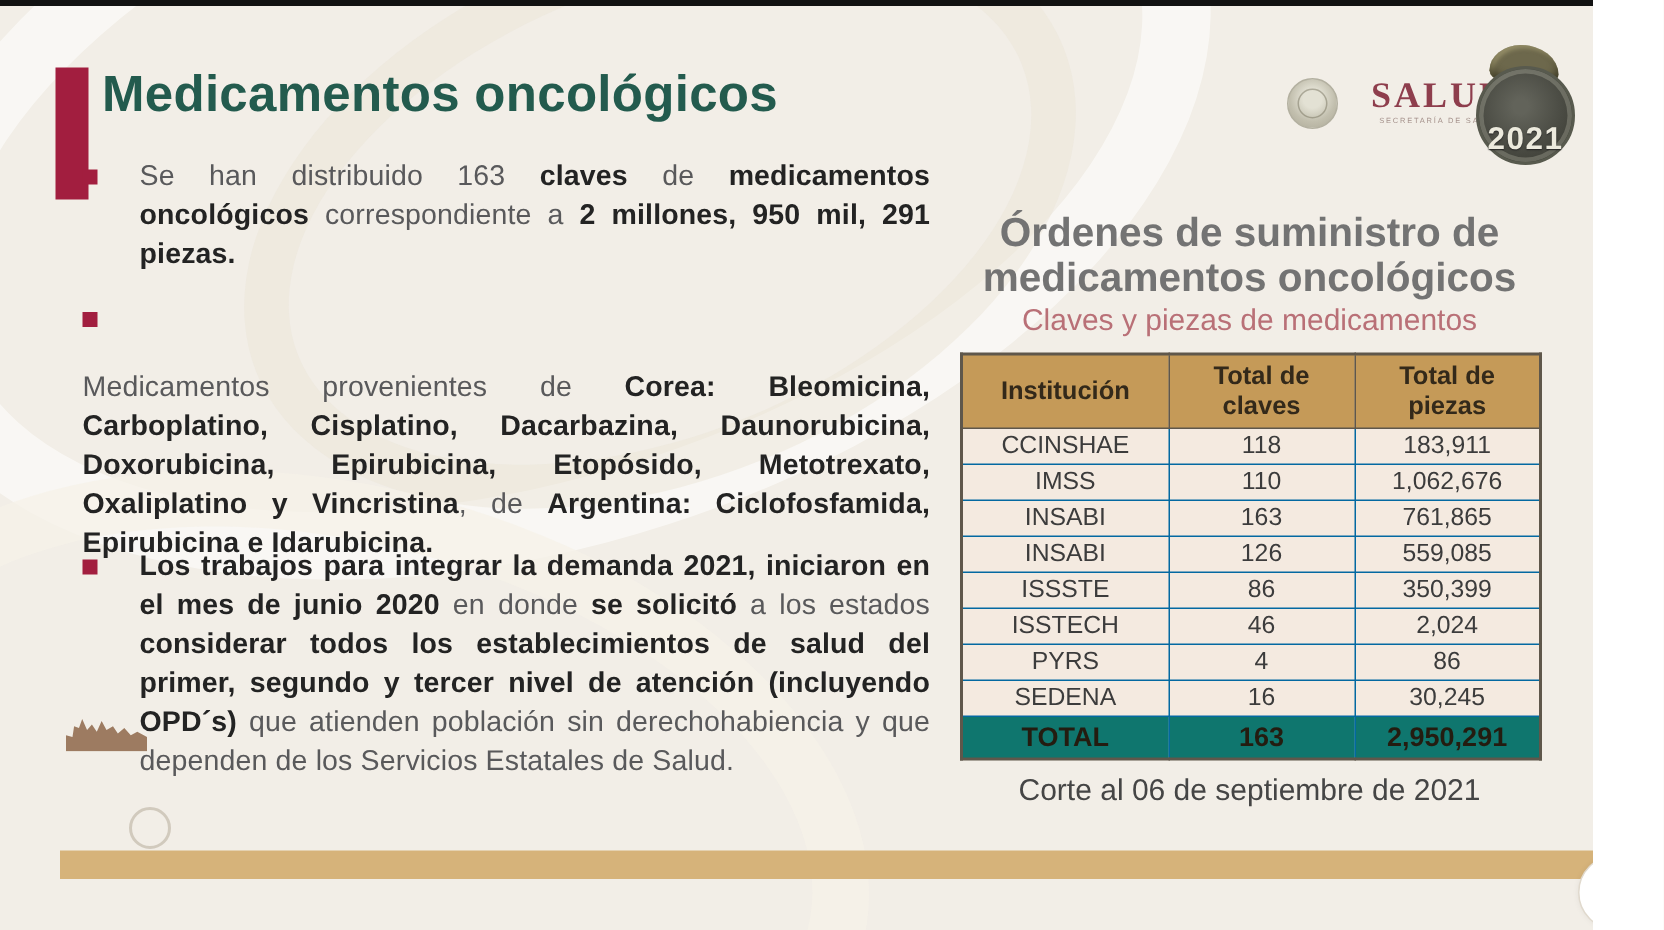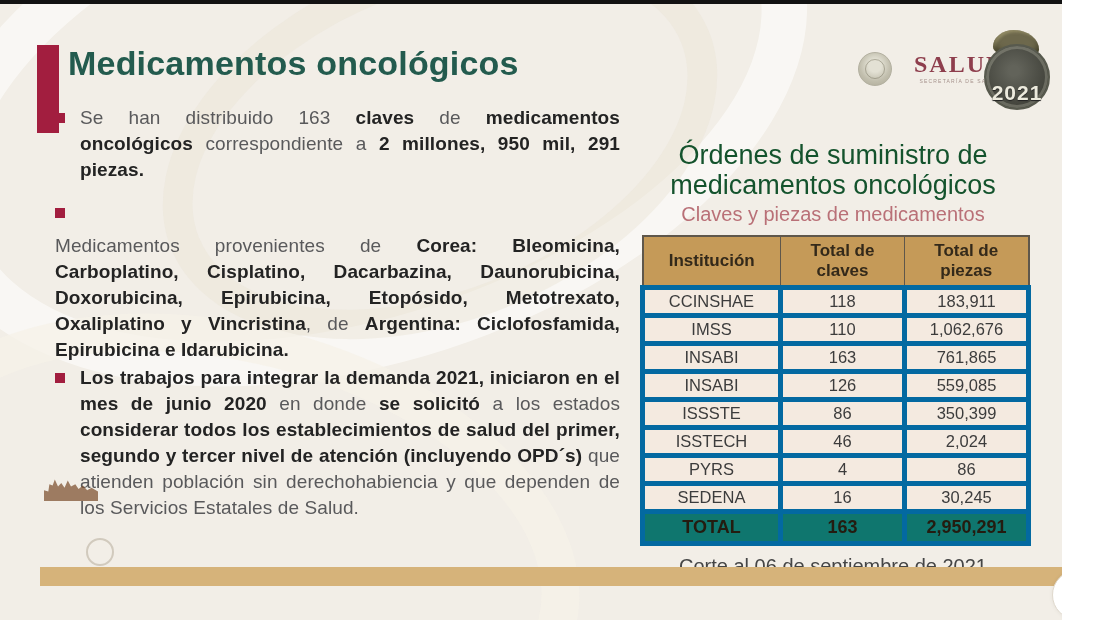--- a/index.html
+++ b/index.html
@@ -14,39 +14,39 @@
   .bg-swirl { position:absolute; border-radius:50%; pointer-events:none; z-index:0; }
   .s1 { top:-160px; left:-90px; width:820px; height:430px; border:46px solid rgba(255,255,255,0.55); transform:rotate(-18deg); }
   .s2 { top:-40px; left:150px; width:520px; height:300px; border:30px solid rgba(236,229,216,0.5); transform:rotate(-22deg); }
   .s3 { bottom:-140px; left:-130px; width:640px; height:360px; border:38px solid rgba(246,241,232,0.75); transform:rotate(14deg); }
 
   
   .title-accent { position:absolute; left:37px; top:45px; width:22px; height:88px; background:#a21e3f; z-index:2; }
   .slide-title { position:absolute; left:68px; top:44px; margin:0; font-size:34px; font-weight:700; color:#235b4e; letter-spacing:0.2px; z-index:2; }
 
   
-  .bullet { position:absolute; left:55px; width:565px; display:flex; gap:15px; z-index:2; }
+  .bullet { position:absolute; left:55px; width:565px; display:flex; gap:28px; z-index:2; }
   .b1 { top:105px; } .b2 { top:200px;flex-direction:column; } .b3 { top:365px; }
   .bullet-marker { flex:none; width:10px; height:10px; margin-top:8px; background:#a21e3f; }
   .bullet-text { margin:0; flex:1; font-size:19px; line-height:26px; color:#59595b; text-align:justify; letter-spacing:0.1px; }
   .bullet-text .b { font-weight:700; color:#232323; }
 
   
   .building-mark { position:absolute; left:44px; top:477px; width:54px; height:24px; z-index:3; background:#7a4a28; opacity:0.7; filter:blur(0.4px);
     clip-path:polygon(0 100%,0 55%,8% 60%,10% 30%,16% 35%,20% 10%,26% 40%,32% 25%,38% 45%,44% 15%,50% 40%,58% 30%,64% 50%,72% 35%,80% 55%,88% 45%,100% 60%,100% 100%); }
   .faint-seal { position:absolute; left:86px; top:538px; width:24px; height:24px; border:2px solid rgba(160,148,128,0.4); border-radius:50%; z-index:1; }
 
   
   .right-panel { position:absolute; left:640px; top:140px; width:386px; z-index:2; text-align:center; }
-  .panel-title { margin:0; font-size:27px; line-height:30px; font-weight:400; color:#14532d; }
+  .panel-title { margin:0; font-size:27px; line-height:30px; font-weight:700; color:#737373; }
   .panel-subtitle { font-size:20px; color:#b97077; margin-top:3px; }
   .data-table { margin:9px auto 0 auto; border-collapse:collapse; width:386px; table-layout:fixed; border:2px solid #5f574b; }
   .data-table col.c1 { width:138px; } .data-table col.c2 { width:124px; } .data-table col.c3 { width:124px; }
   .data-table th { background:#c59a58; border:1px solid #5f574b; font-size:17px; font-weight:700; color:#33291a; padding:3px 2px; line-height:20px; height:42px; vertical-align:middle; }
-  .data-table td { background:#f4eae0; border:5px solid #0369a1; font-size:16.5px; color:#3c3c3c; padding:0 2px; height:23px; line-height:23px; text-align:center; }
+  .data-table td { background:#f4eae0; border:1px solid #0369a1; font-size:16.5px; color:#3c3c3c; padding:0 2px; height:23px; line-height:23px; text-align:center; }
   .data-table .total-row td { background:#0f766e; font-weight:700; font-size:18px; color:#241c10; height:27px; line-height:27px; }
   .panel-footnote { margin-top:9px; font-size:20px; color:#454545; }
 
   
   .salud-logo { position:absolute; left:858px; top:52px; display:flex; align-items:flex-start; gap:22px; z-index:2; }
   .salud-seal { width:32px; height:32px; border-radius:50%; border:1px solid #b3b0a0; position:relative;
     background:radial-gradient(circle at 50% 40%, #e3e1d4 25%, #c2bfae 60%, #aba795 100%); }
   .salud-seal::after { content:""; position:absolute; inset:6px; border-radius:50%; border:1px solid rgba(120,115,95,0.5); }
   .salud-wrap { display:flex; flex-direction:column; align-items:center; }
   .salud-text { font-family:"Liberation Serif", serif; font-weight:700; font-size:24px; letter-spacing:2px; color:#8e3e4d; line-height:24px; }

